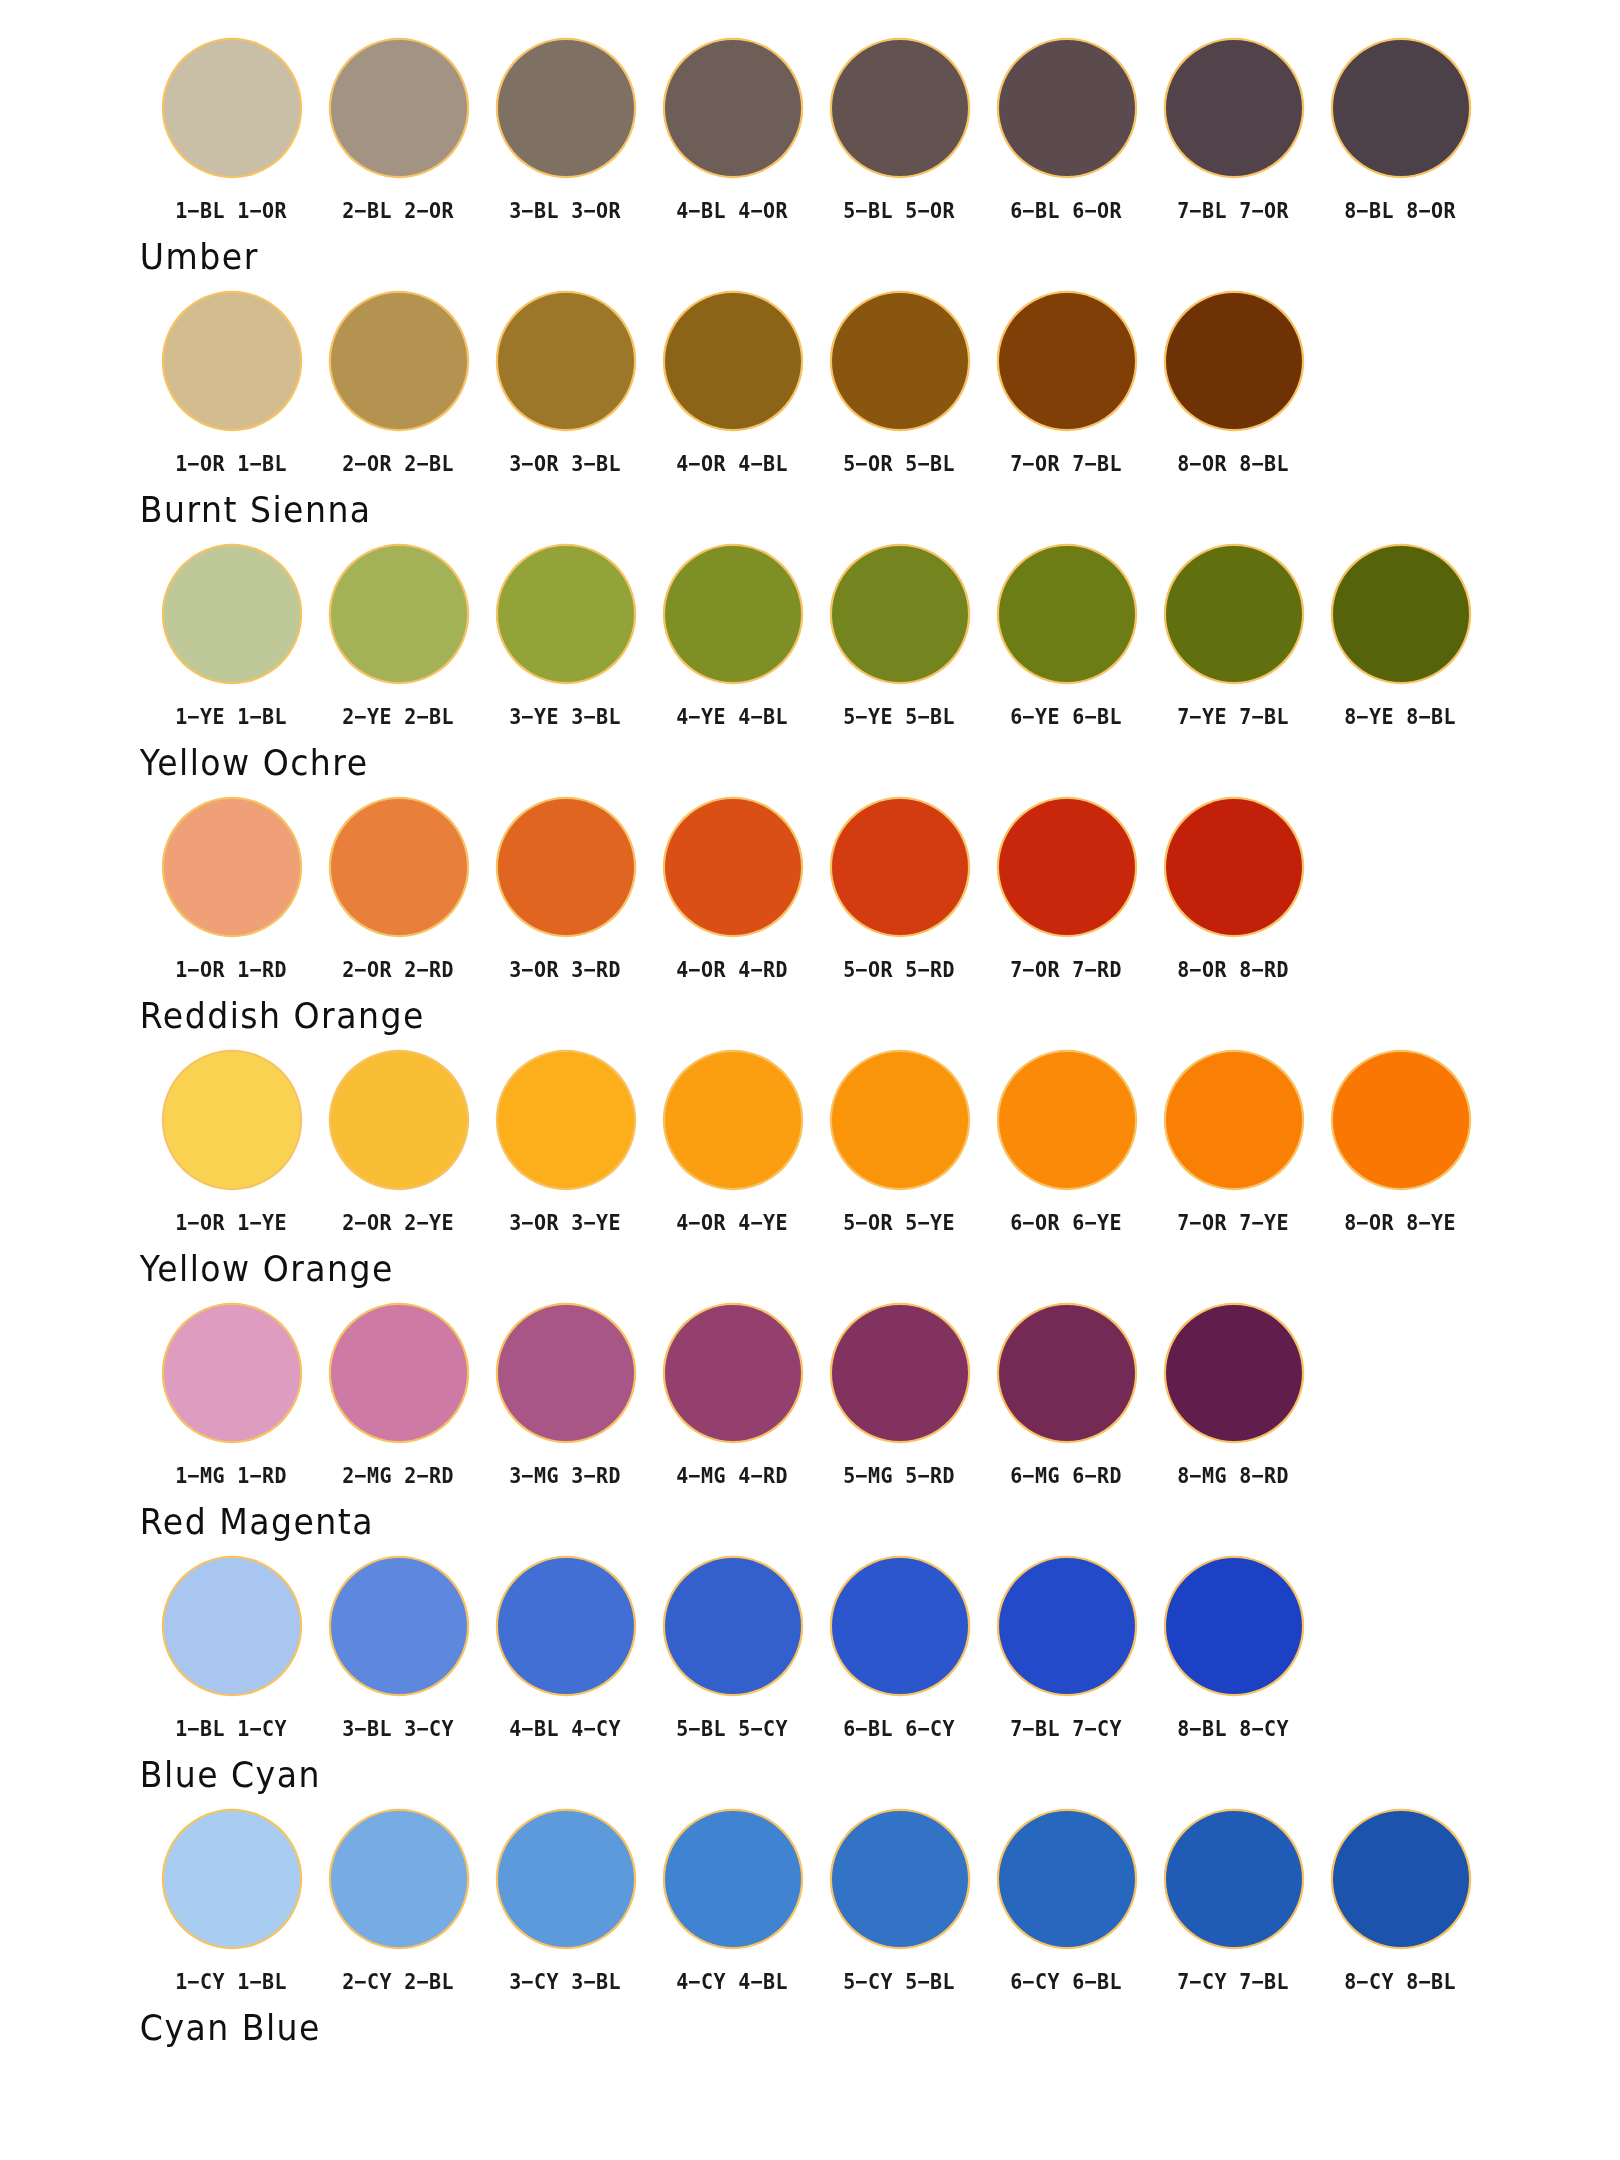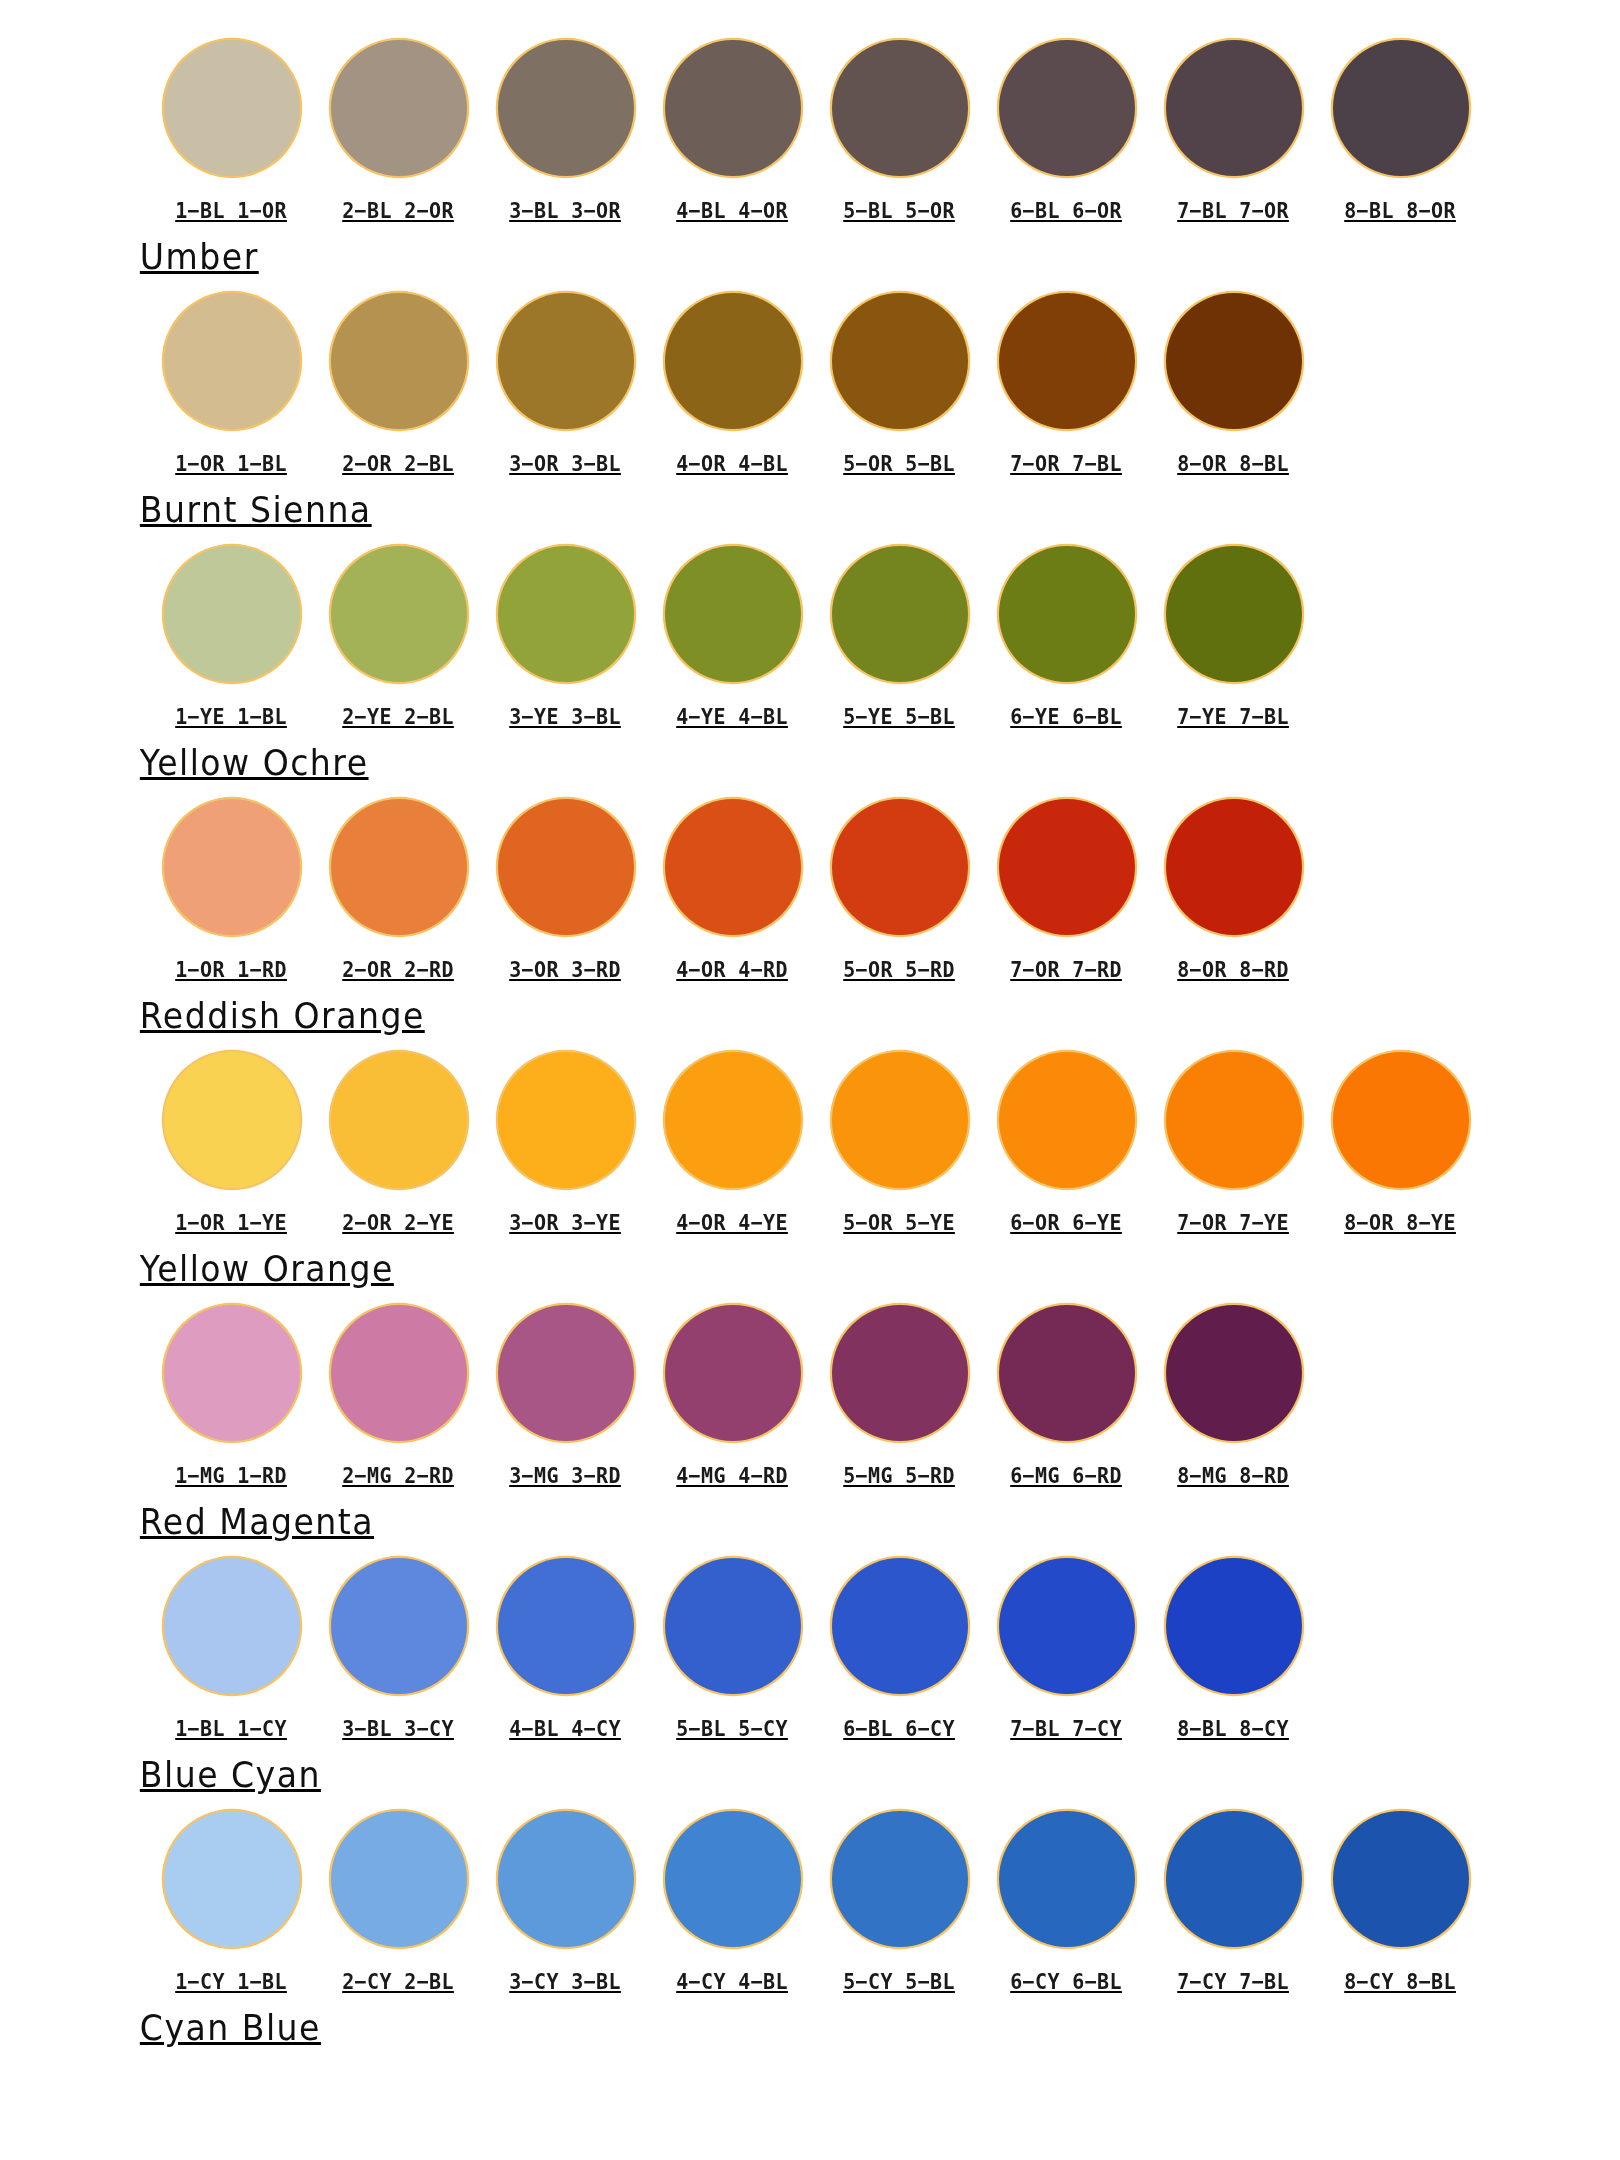--- a/index.html
+++ b/index.html
@@ -14,21 +14,20 @@
     font-family: "DejaVu Sans", sans-serif;
     -webkit-font-smoothing: antialiased;
   }
   #sheet {
     position: relative;
     width: 1468px;
     height: 2160px;
     background: #ffffff;
     box-sizing: border-box;
     padding: 40px 0 0 0;
-    text-decoration: underline;
   }
   .row {
     position: relative;
     width: 1620px;
     height: 253px;
   }
   .swatch-strip {
     display: flex;
     flex-direction: row;
     align-items: flex-start;
@@ -177,20 +176,24 @@
           <div class="mix-label">5−YE 5−BL</div>
         </div>
         <div class="swatch-cell">
           <div class="dot" style="background: rgb(109, 125, 22);"></div>
           <div class="mix-label">6−YE 6−BL</div>
         </div>
         <div class="swatch-cell">
           <div class="dot" style="background: rgb(97, 112, 15);"></div>
           <div class="mix-label">7−YE 7−BL</div>
         </div>
+        <div class="swatch-cell">
+          <div class="dot" style="background: rgb(85, 99, 10);"></div>
+          <div class="mix-label">8−YE 8−BL</div>
+        </div>
       </div>
       <div class="row-title">Yellow Ochre</div>
     </div>
     <div class="row">
       <div class="swatch-strip">
         <div class="swatch-cell">
           <div class="dot" style="background: rgb(240, 160, 119);"></div>
           <div class="mix-label">1−OR 1−RD</div>
         </div>
         <div class="swatch-cell">

